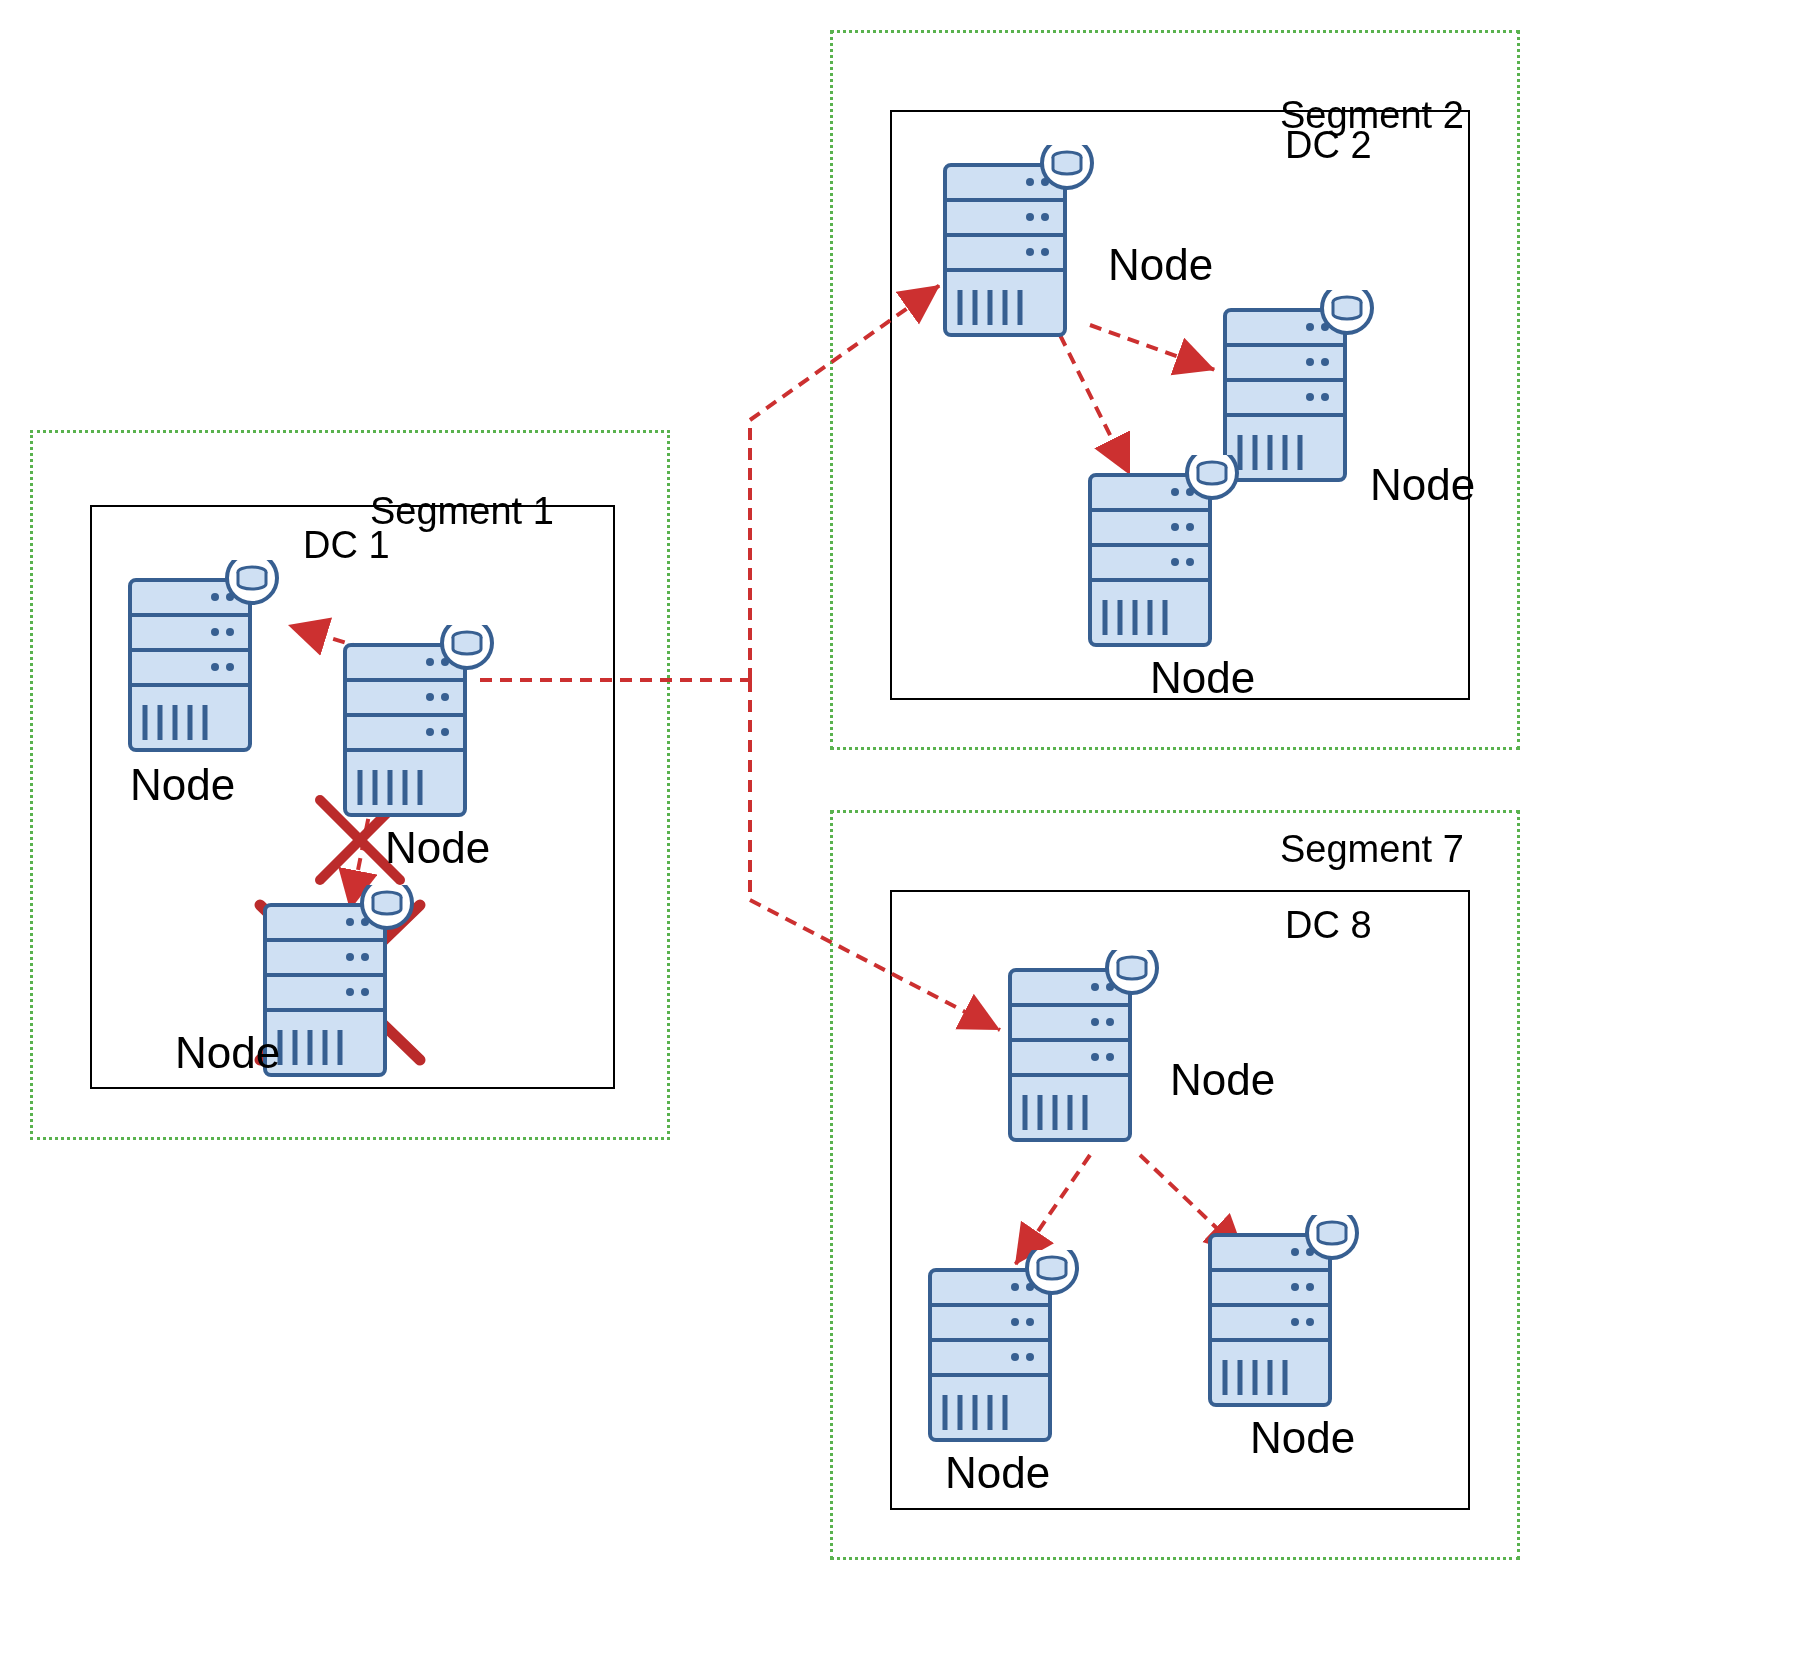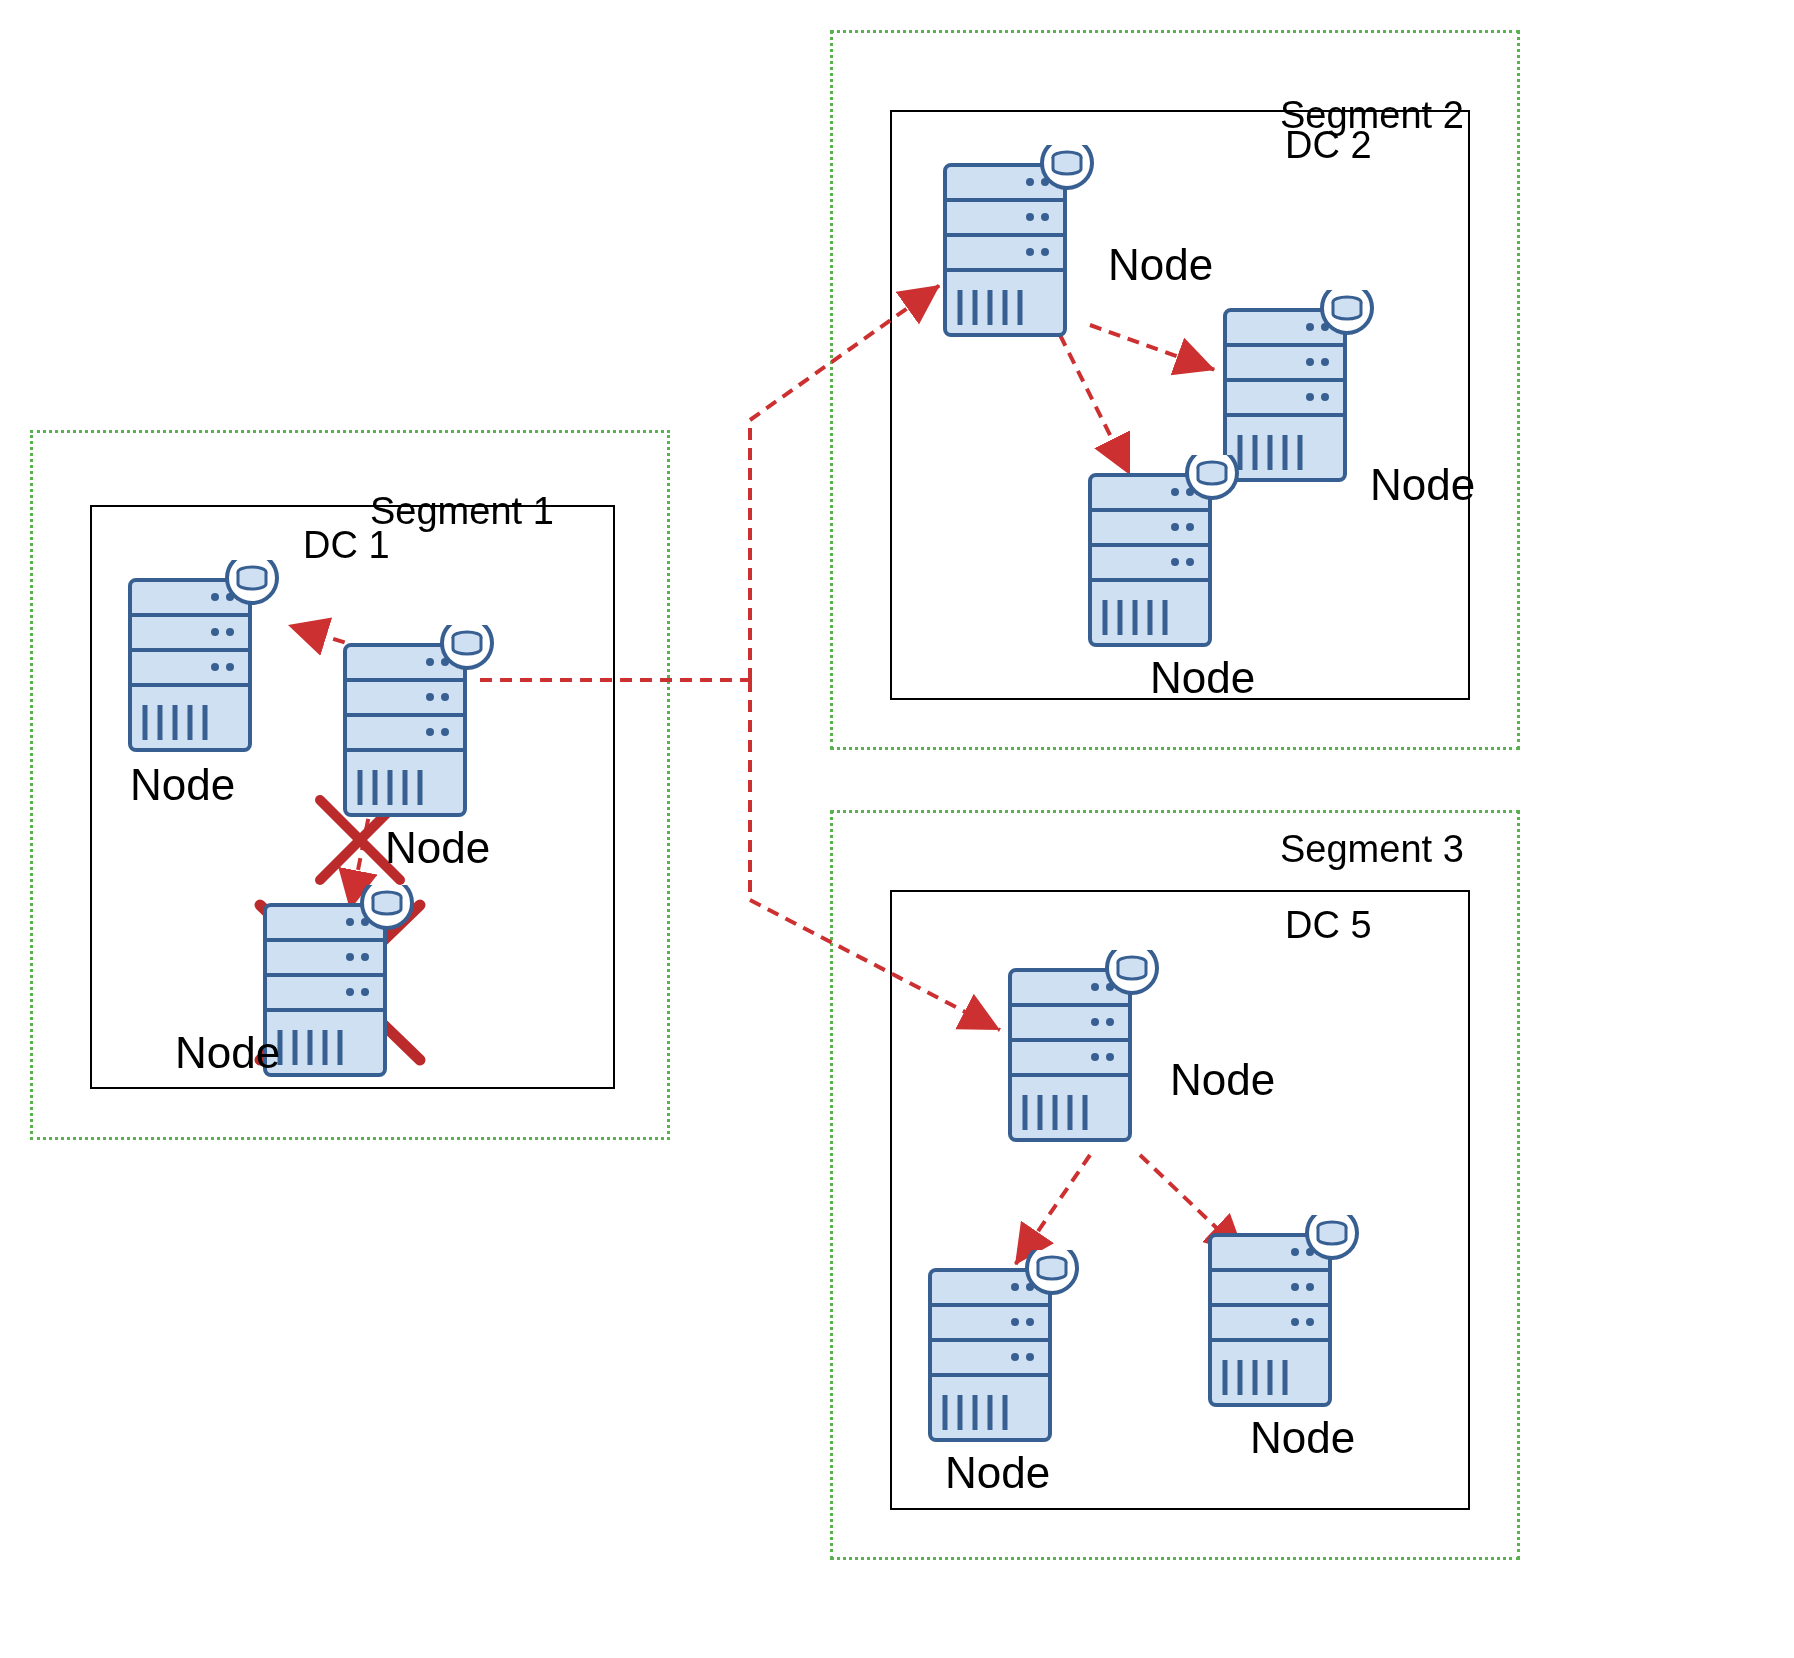--- a/index.html
+++ b/index.html
@@ -64,24 +64,24 @@
   <div class="dc-box" style="left:90px; top:505px; width:525px; height:584px;"></div>
   <div class="dc-label" style="left:303px; top:524px;">DC 1</div>
 
   <div class="segment" style="left:830px; top:30px; width:690px; height:720px;"></div>
   <div class="segment-label" style="left:1280px; top:50px;margin-top:44px;">Segment 2</div>
 
   <div class="dc-box" style="left:890px; top:110px; width:580px; height:590px;"></div>
   <div class="dc-label" style="left:1285px; top:124px;">DC 2</div>
 
   <div class="segment" style="left:830px; top:810px; width:690px; height:750px;"></div>
-  <div class="segment-label" style="left:1280px; top:828px;">Segment 3</div>
+  <div class="segment-label" style="left:1280px; top:828px;">Segment 7</div>
 
   <div class="dc-box" style="left:890px; top:890px; width:580px; height:620px;"></div>
-  <div class="dc-label" style="left:1285px; top:904px;">DC 5</div>
+  <div class="dc-label" style="left:1285px; top:904px;">DC 8</div>
 
   <svg class="overlay">
     <defs>
       <marker id="arrowhead" markerWidth="12" markerHeight="12" refX="10" refY="5" orient="auto">
         <path d="M0,0 L10,5 L0,10 z" fill="#cc3030"></path>
       </marker>
     </defs>
 
     <line x1="402" y1="660" x2="288" y2="625" stroke="#cc3030" stroke-width="4" stroke-dasharray="12 8" marker-end="url(#arrowhead)"></line>
 

